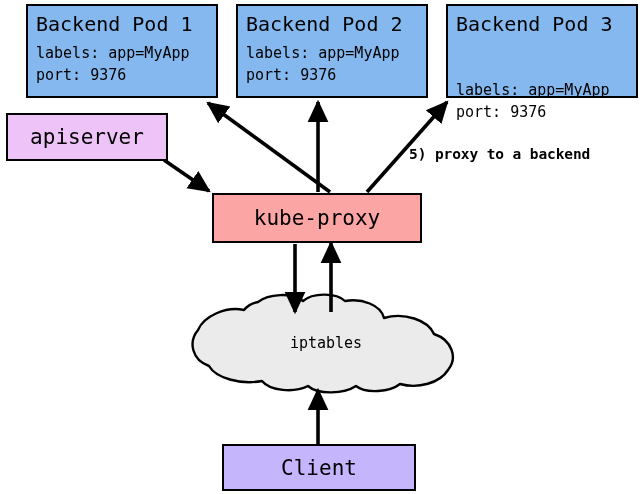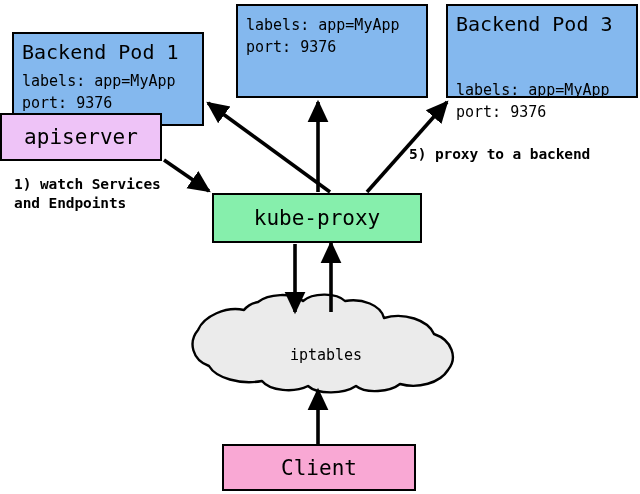--- a/index.html
+++ b/index.html
@@ -51,72 +51,72 @@
   }
   .pod-line {
     font-size: 15px;
     line-height: 22px;
     color: #000;
     white-space: nowrap;
   }
   .pod-lines {
     margin-top: 4px;
   }
-  #pod-1 { left: 12px;  top: 4px; margin-top: 28px; }
+  #pod-1 { left: 26px;  top: 4px; }
   #pod-2 { left: 236px; top: 4px; }
   #pod-3 { left: 446px; top: 4px; gap: 37px; }
 
   #apiserver-node {
-    left: 0;
+    left: 6px;
     top: 113px;
     width: 162px;
     height: 48px;
     background: #eec3f7;
     align-items: center;
   }
   #apiserver-node .node-label {
     font-size: 21px;
     line-height: 24px;
     color: #000;
   }
 
   #kube-proxy-node {
     left: 212px;
     top: 193px;
     width: 210px;
     height: 50px;
-    background: #86efac;
+    background: #fca5a5;
     align-items: center;
     justify-content: center;
   }
   #kube-proxy-node .node-label {
     font-size: 21px;
     line-height: 24px;
     color: #000;
   }
 
   #client-node {
     left: 222px;
     top: 444px;
     width: 194px;
     height: 47px;
-    background: #f9a8d4;
+    background: #c4b5fd;
     align-items: center;
     justify-content: center;
   }
   #client-node .node-label {
     font-size: 21px;
     line-height: 24px;
     color: #000;
   }
 
   #iptables-cloud {
     position: absolute;
     left: 186px;
-    top: 308px;
+    top: 296px;
     width: 280px;
     height: 98px;
     z-index: 4;
   }
   #iptables-cloud .cloud-label {
     position: absolute;
     left: 0;
     top: 38px;
     width: 280px;
     text-align: center;
@@ -187,20 +187,21 @@
 
   <div class="node pod-box" id="pod-1">
     <div class="pod-title">Backend Pod 1</div>
     <div class="pod-lines">
       <div class="pod-line">labels: app=MyApp</div>
       <div class="pod-line">port: 9376</div>
     </div>
   </div>
 
   <div class="node pod-box" id="pod-2">
+    <div class="pod-title">Backend Pod 2</div>
     <div class="pod-lines">
       <div class="pod-line">labels: app=MyApp</div>
       <div class="pod-line">port: 9376</div>
     </div>
   </div>
 
   <div class="node pod-box" id="pod-3">
     <div class="pod-title">Backend Pod 3</div>
     <div class="pod-lines">
       <div class="pod-line">labels: app=MyApp</div>
@@ -217,17 +218,15 @@
   </div>
 
   <div id="iptables-cloud">
     <div class="cloud-label">iptables</div>
   </div>
 
   <div class="node" id="client-node">
     <div class="node-label">Client</div>
   </div>
 
-  <div class="edge-label" id="label-1">1) watch Services
-and Endpoints</div>
   <div class="edge-label" id="label-5">5) proxy to a backend</div>
 
 </div>
 
 </body></html>

